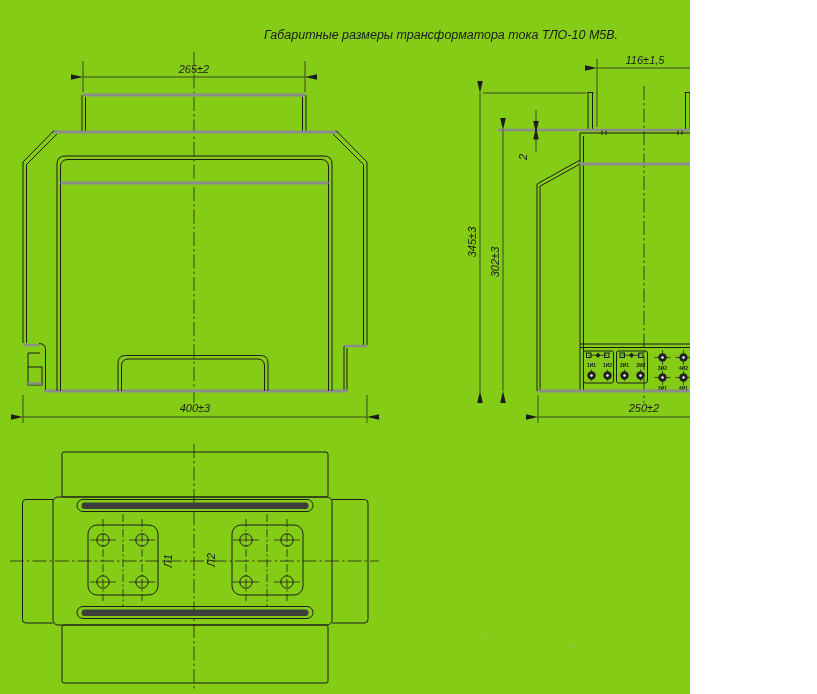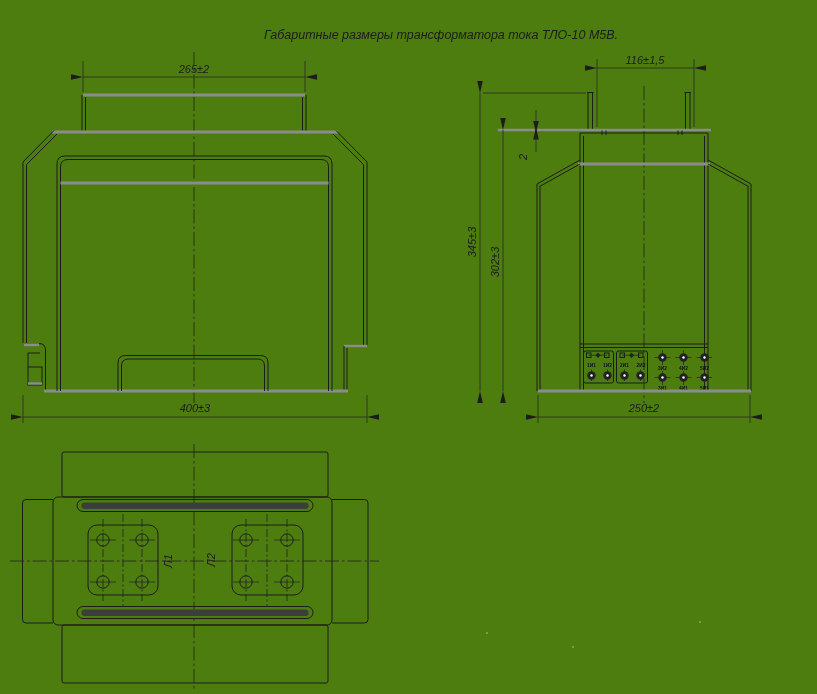--- a/index.html
+++ b/index.html
@@ -1,16 +1,16 @@
 <!DOCTYPE html>
 <html><head>
 <meta charset="utf-8">
 <style>
   html,body{margin:0;padding:0;background:#ffffff;}
-  .canvas{position:relative;width:817px;height:694px;background:#4d7c0f;overflow:hidden;
+  .canvas{position:relative;width:690px;height:694px;background:#84cc16;overflow:hidden;
           font-family:"Liberation Sans", sans-serif;}
   svg{position:absolute;left:0;top:0;}
   
   .tn  {stroke:#1c1c1c;stroke-width:1;fill:none;}
   .tn8 {stroke:#2a2a2a;stroke-width:0.8;fill:none;}
   .tk  {stroke:#8c8c8c;stroke-width:3.2;fill:none;}
   .tk2 {stroke:#8c8c8c;stroke-width:2.4;fill:none;}
   .cl  {stroke:#222;stroke-width:0.8;fill:none;stroke-dasharray:14 3 2.5 3;}
   .cl2 {stroke:#222;stroke-width:0.8;fill:none;stroke-dasharray:8 2.5 2 2.5;}
   

